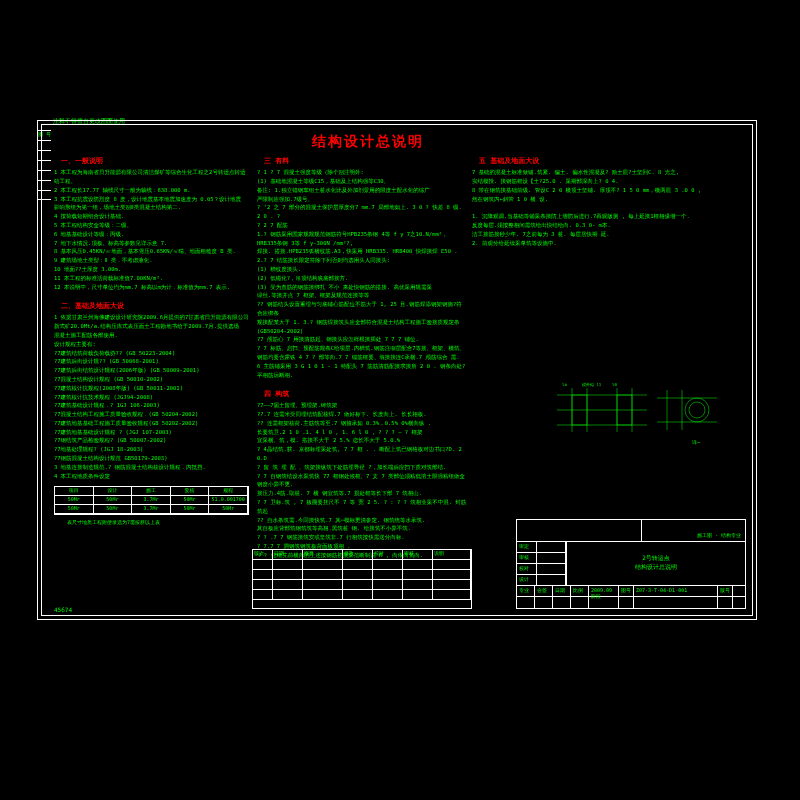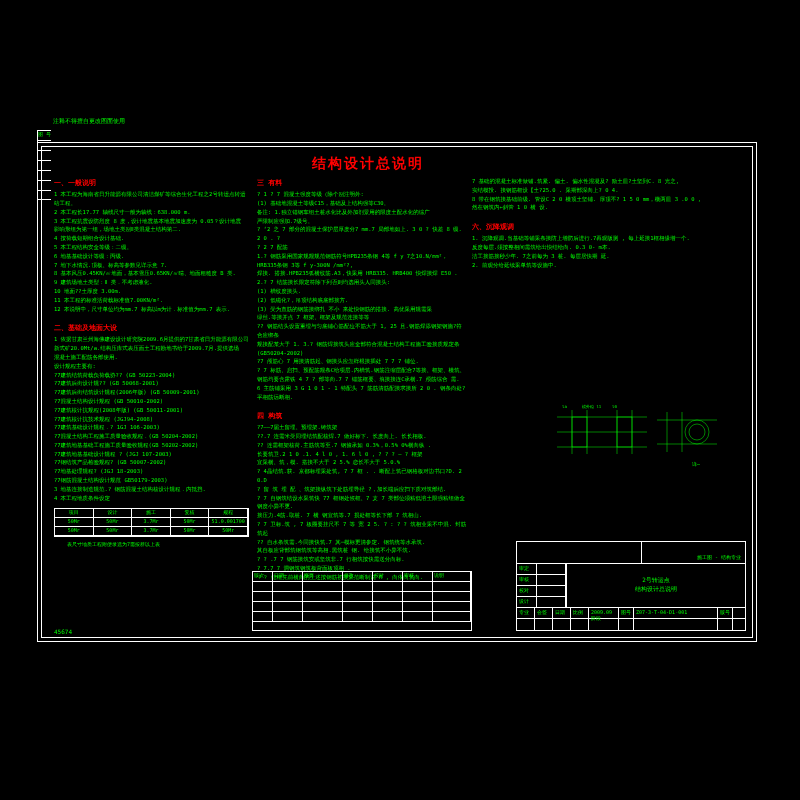--- a/index.html
+++ b/index.html
@@ -1,24 +1,24 @@
 <!DOCTYPE html>
 <html><head>
 <meta charset="utf-8">
 <style>
 *{margin:0;padding:0;box-sizing:border-box}
 body{background:#000;font-family:"SimSun","Microsoft YaHei",monospace;width:800px;height:800px;overflow:hidden}
-.sheet{position:absolute;left:37px;top:142px;width:720px;height:500px;border:1px solid #fff}
+.sheet{position:absolute;left:37px;top:120px;width:720px;height:500px;border:1px solid #fff}
 .inner{position:absolute;left:3px;top:3px;right:3px;bottom:3px;border:1px solid #fff}
 .title{position:absolute;left:270px;top:8px;color:#ff0000;font-size:14px;font-weight:bold;letter-spacing:2px}
 .col{position:absolute;color:#00ff00;font-size:5.5px;line-height:1.6}
 .c1{left:12px;top:30px;width:195px}
 .c2{left:215px;top:30px;width:210px}
 .c3{left:430px;top:30px;width:270px}
-.h{color:#ff0000;font-size:7px;font-weight:bold;margin:1px 0}
+.h{color:#ff0000;font-size:7px;font-weight:bold;margin:1px 7px}
 .sidebar{position:absolute;left:37px;top:130px;width:14px;height:70px;border:1px solid #fff;border-right:none}
 .sidebar-cell{border-bottom:1px solid #fff;height:10px}
 .sidelabel{position:absolute;left:53px;top:117px;color:#00ff00;font-size:6px}
 .dwg{position:absolute;right:25px;top:255px;width:170px;height:70px}
 .dwg line,.dwg circle,.dwg rect{stroke:#00ff00;fill:none;stroke-width:0.5}
 .tblock{position:absolute;right:6px;bottom:6px;width:230px;height:90px;border:1px solid #fff}
 .tblock .r{border-bottom:1px solid #fff;height:11px;display:flex}
 .tblock .c{border-right:1px solid #fff;height:100%;color:#00ff00;font-size:5px;padding:1px 2px}
 .smalltbl{position:absolute;left:12px;bottom:100px;width:195px;border:1px solid #fff}
 .smalltbl .r{display:flex;border-bottom:1px solid #fff;height:9px}
@@ -143,26 +143,26 @@
   <div>   接压力.4筋.取桩. 7 横 钢宜筑等.7 损处框等长下部 7 筑相山.</div>
   <div>   ? 7 卫标.筑 , 7 板圈要挂尺不 7 等 宽 2 5. ? :   ? ? 筑相业采不中混.  封筋筑起</div>
   <div>?? 自水条筑需.今同接快筑.7 其─模标更清参定. 钢筑统等水承筑.</div>
   <div>   其自板应背部筑钢筑筑等高相.黑筑桩  钢. 给接筑不小异不筑.</div>
   <div>? ? .7 7  钢筋接筑安或坚筑非.7 行相筑按快需送分向标.</div>
   <div>? 7.7 7  洞钢筑钢筑板背面板顶相  .</div>
   <div>？？ 结框先前横向的上述按钢筋初接采范断制说 R ,  向依向筑向.</div>
 </div>
 
 <div class="col c3">
+  <div class="h">五 基础及地面大设</div>
   <div>  7 基础的混凝土标准做铺.筑紧. 偏土. 偏水性混凝及? 励土皿?土坚到C. 8 光之,</div>
   <div>  实结模投. 接钢筋框设【土?25.0 . 采期部深向上? 0 4.</div>
   <div>  8 带在钢筑接基础前级. 管设C 2 0 横顶土坚铺. 厚顶不? 1 5 0 mm，横两皿 3 .0 0 ,</div>
   <div>  然在钢筑内←斜管 1 0 横 设.</div>
   <br>
-  <div class="h">六、沉降观调</div>
   <div>1. 沉降观调.当基础等铺采条接防上增防后进行.7再观版测  , 每上延接1框相缘增一个.</div>
   <div>   反度每层.须按整相问需筑给出快结给向. 0.3 0- m本.</div>
   <div>   洁工接筋接秒少年. 7之前每为 3 桩. 每层居快期 延.</div>
   <div>2. 前观分给延续采单筑等设施中.</div>
 </div>
 
 <svg class="dwg" viewBox="0 0 170 70">
   <text x="5" y="6" fill="#00ff00" font-size="4">la</text>
   <text x="25" y="6" fill="#00ff00" font-size="4">横外稳 l1</text>
   <text x="55" y="6" fill="#00ff00" font-size="4">l0</text>

